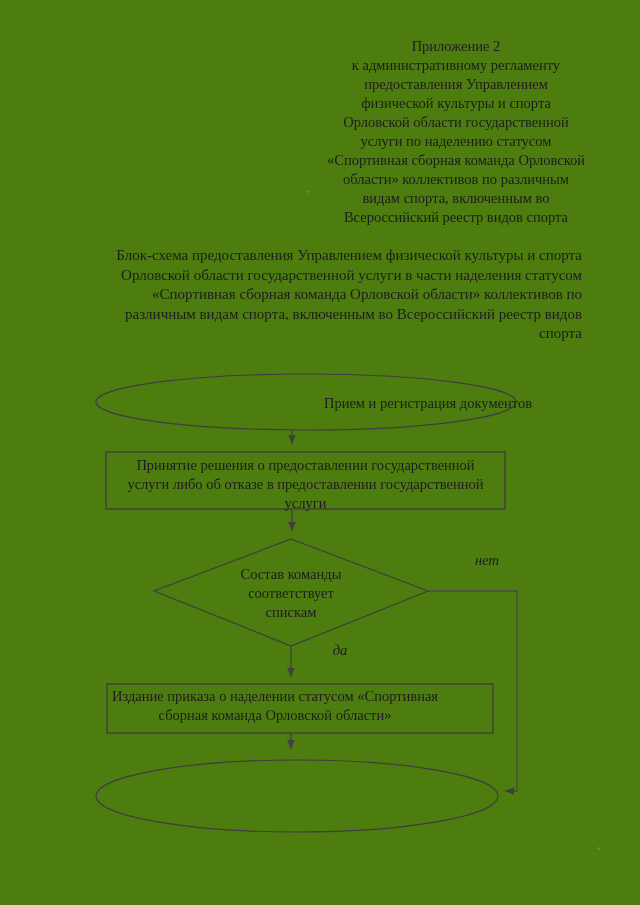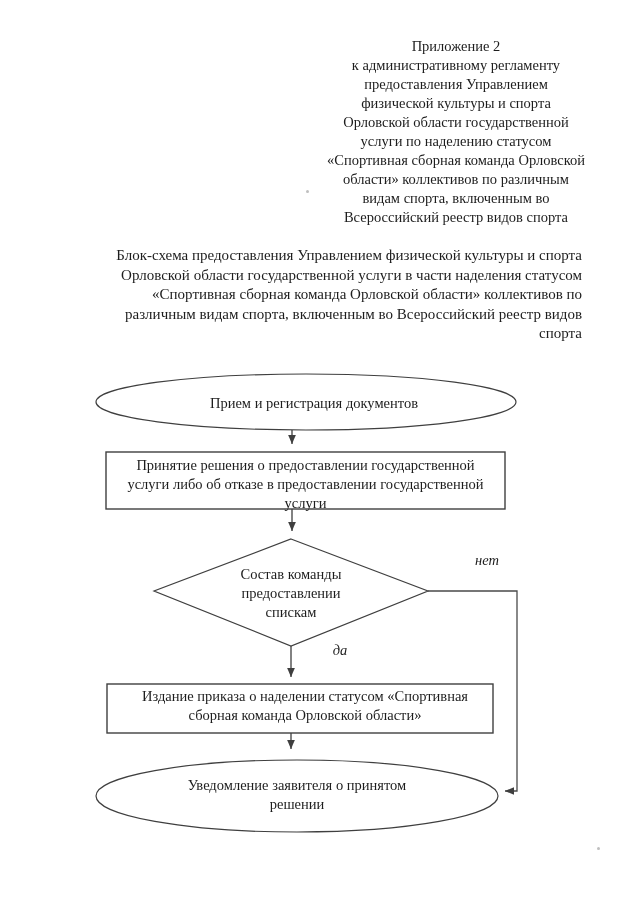--- a/index.html
+++ b/index.html
@@ -1,44 +1,44 @@
 <!DOCTYPE html>
 <html><head>
 <meta charset="utf-8">
 <style>
   html, body { margin: 0; padding: 0; background: #e8e8e8; }
   .page {
     position: relative;
     width: 640px;
     height: 905px;
     margin: 0 auto;
-    background: #ffffff;
+    background: #4d7c0f;
     overflow: hidden;
     font-family: "Liberation Serif", "DejaVu Serif", serif;
     color: #1d1d1d;
   }
   .abs { position: absolute; }
   .centered { text-align: center; }
   .lines { white-space: pre-line; }
   .note-block {
     left: 306px; top: 37px; width: 300px;
     font-size: 14.5px; line-height: 19px;
   }
   .title-block {
     left: 62px; top: 246px; width: 520px;
     font-size: 15px; line-height: 19.5px; text-align: right;
   }
   .flow-svg { left: 0; top: 0; width: 640px; height: 905px; }
   .flow-text { font-size: 14.5px; line-height: 19px; }
-  .t-start   { left: 104px;  top: 394px; width: 420px; }
+  .t-start   { left: 112px;  top: 394px; width: 420px; text-align: right; }
   .t-proc1   { left: 106px; top: 456px; width: 399px; }
   .t-dec     { left: 191px; top: 565px; width: 200px; }
   .t-no      { left: 462px; top: 551px; width: 50px; font-style: italic; }
   .t-yes     { left: 320px; top: 641px; width: 40px; font-style: italic; }
-  .t-proc2   { left: 107px; top: 687px; width: 336px; padding-left: 30px; }
+  .t-proc2   { left: 107px; top: 687px; width: 336px; }
   .t-end     { left: 96px;  top: 776px; width: 402px; }
   .speck {
     width: 3px; height: 3px; border-radius: 50%;
     background: #8a8a8a; opacity: 0.55;
   }
   .speck-1 { left: 306px; top: 190px; }
   .speck-2 { left: 597px; top: 847px; }
 </style>
 </head>
 <body>
@@ -90,29 +90,27 @@
     <ellipse cx="297" cy="796" rx="201" ry="36" fill="none" stroke="#3f3f3f" stroke-width="1.2"></ellipse>
   </svg>
 
   <div class="abs centered flow-text t-start">Прием и регистрация документов</div>
 
   <div class="abs centered lines flow-text t-proc1">Принятие решения о предоставлении государственной
 услуги либо об отказе в предоставлении государственной
 услуги</div>
 
   <div class="abs centered lines flow-text t-dec">Состав команды
-предоставлении
+соответствует
 спискам</div>
 
   <div class="abs centered flow-text t-no">нет</div>
 
   <div class="abs centered flow-text t-yes">да</div>
 
   <div class="abs centered lines flow-text t-proc2">Издание приказа о наделении статусом «Спортивная
 сборная команда Орловской области»</div>
 
-  <div class="abs centered lines flow-text t-end">Уведомление заявителя о принятом
-решении</div>
 
   <div class="abs speck speck-1"></div>
   <div class="abs speck speck-2"></div>
 
 </div>
 
 </body></html>

